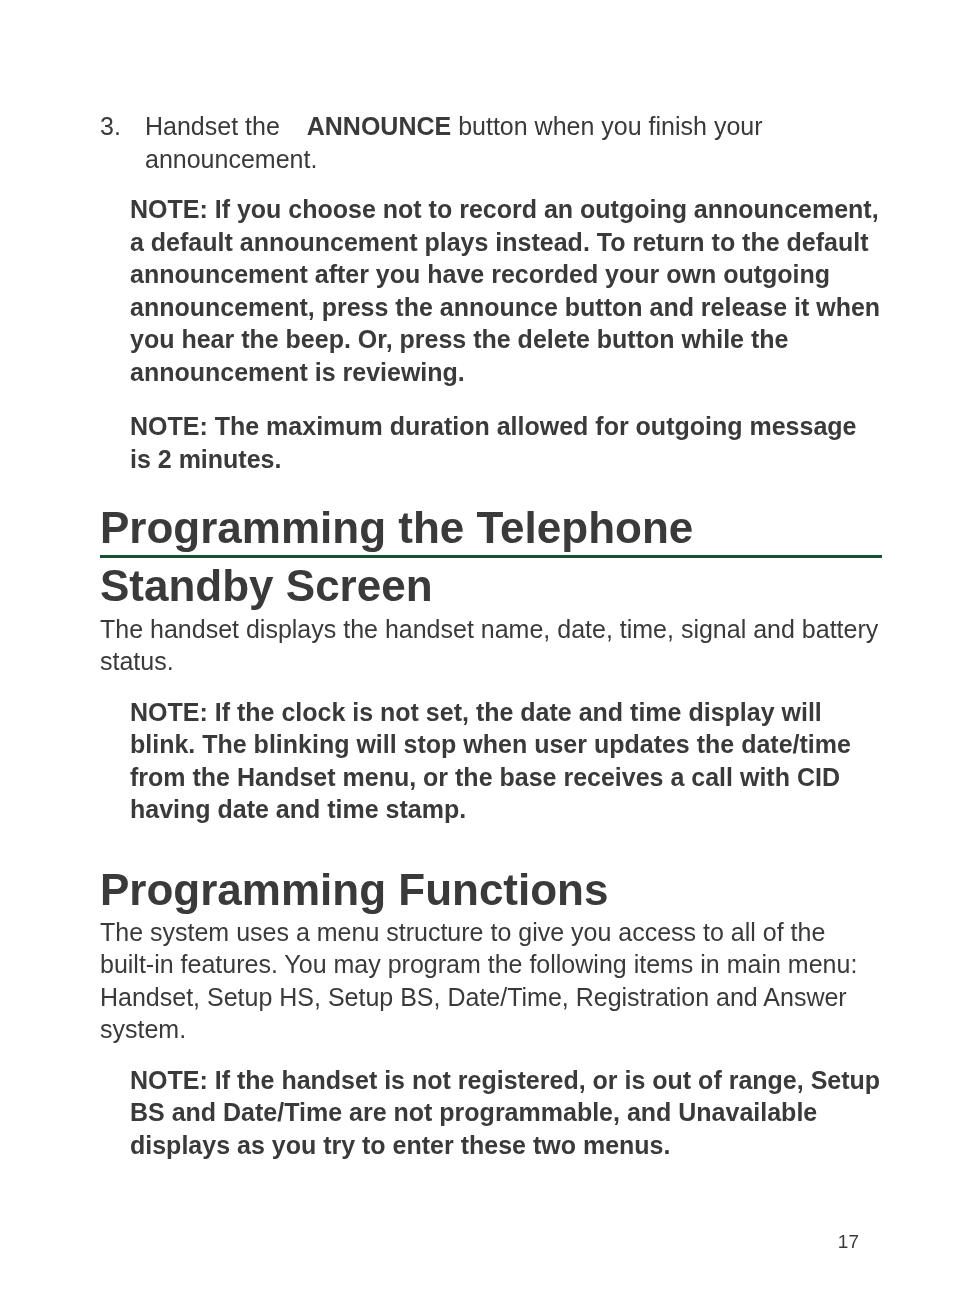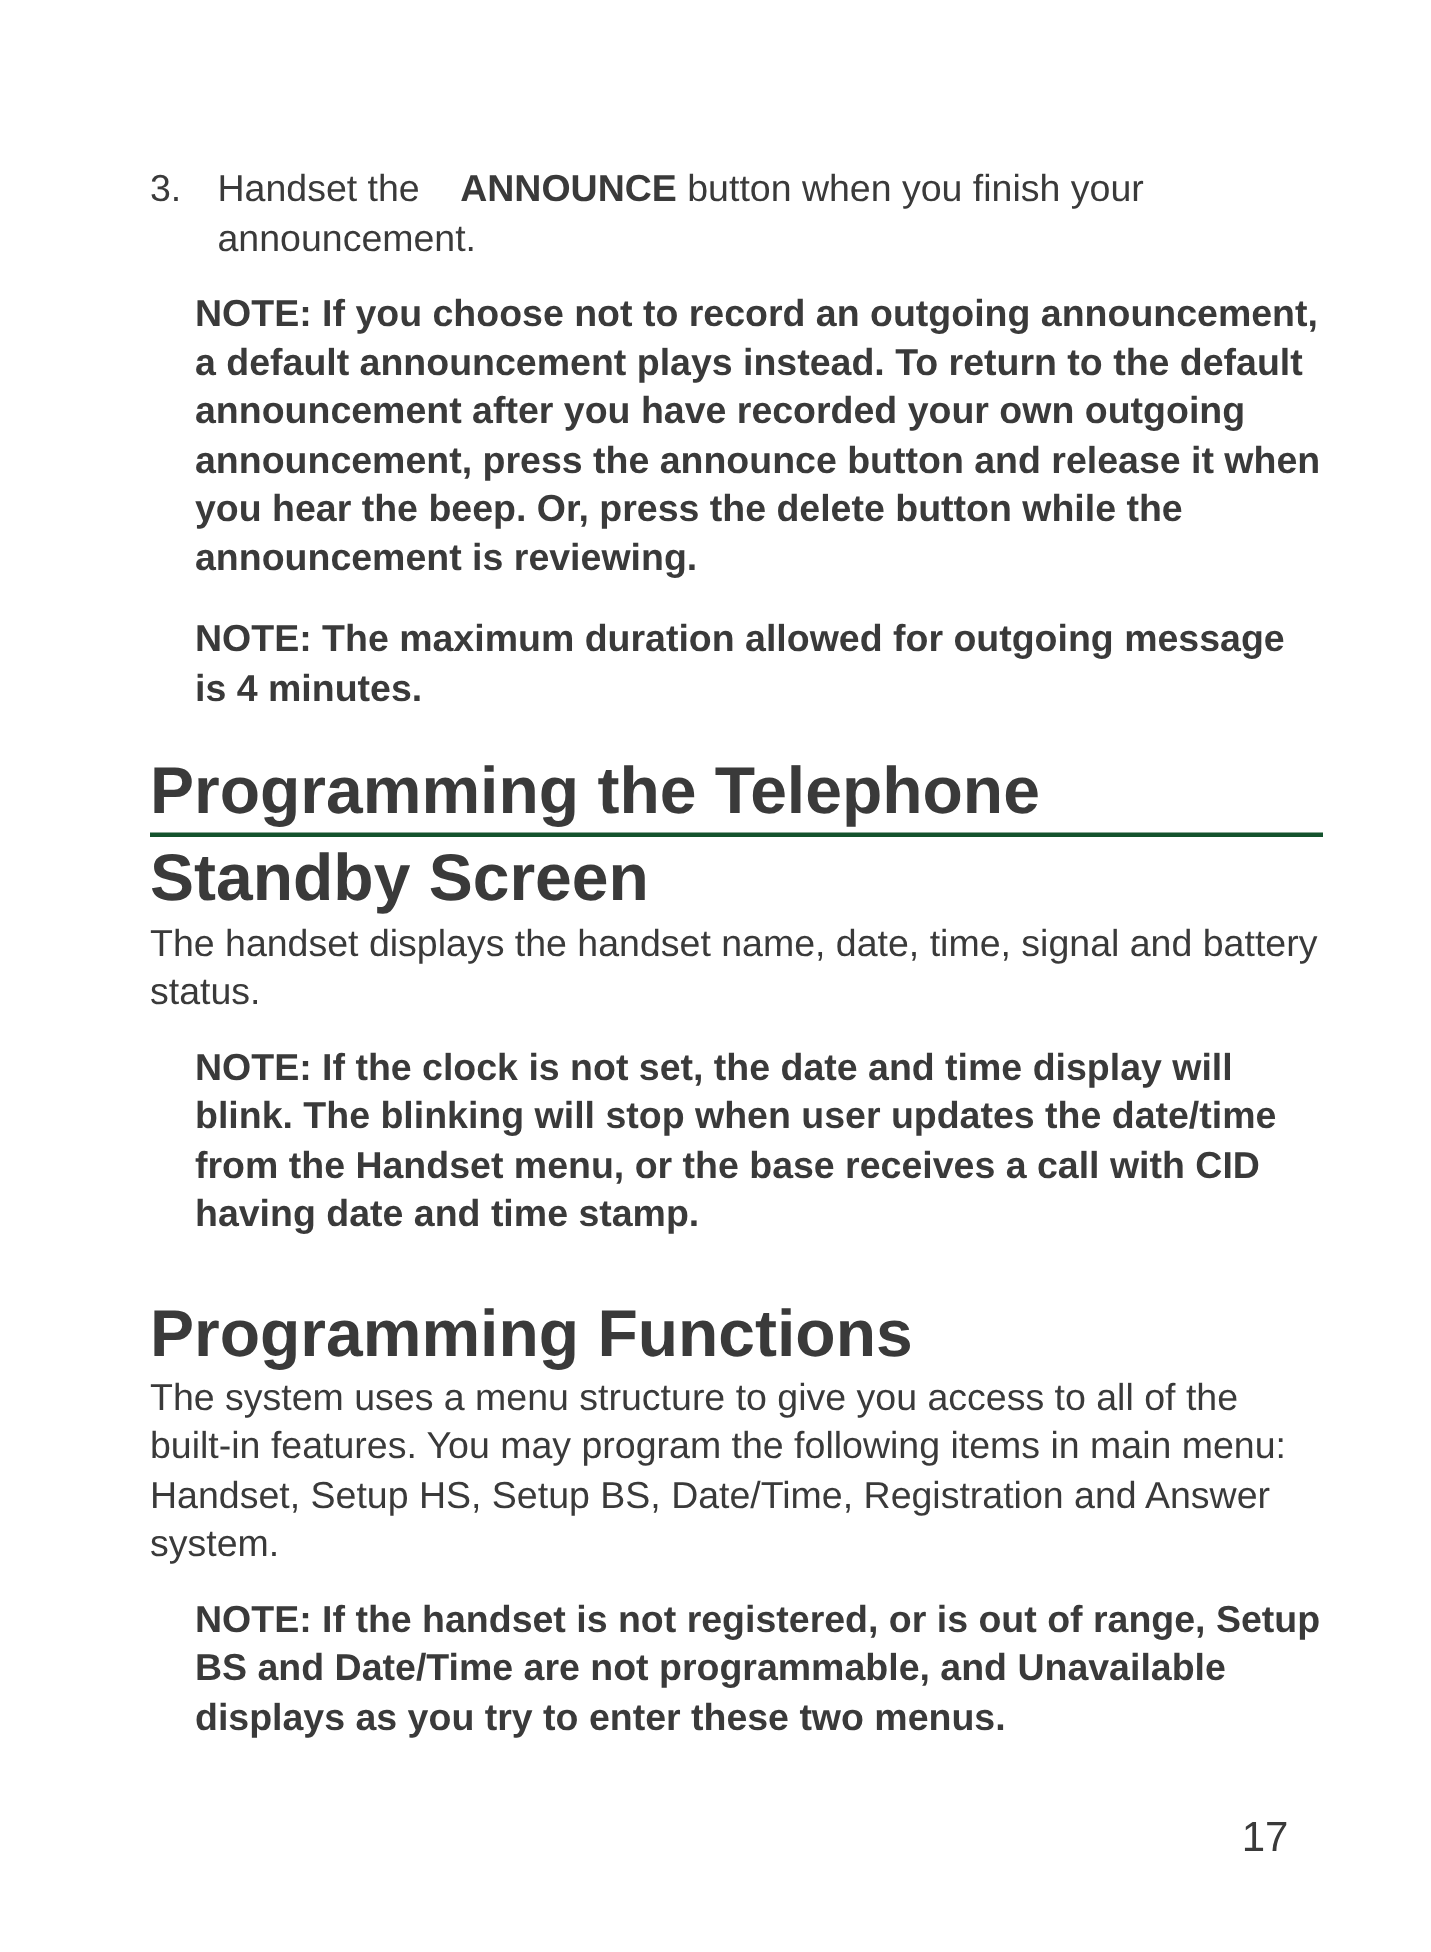--- a/index.html
+++ b/index.html
@@ -54,39 +54,39 @@
     line-height: 1.1;
   }
   .h2.gap { margin-top: 40px; }
   .body {
     font-size: 25px;
     line-height: 1.3;
     margin: 2px 0 0 0;
   }
   .page-num {
     position: absolute;
-    bottom: 60px;
+    bottom: 48px;
     right: 95px;
-    font-size: 28px;
+    font-size: 19px;
   }
 </style>
 </head>
 <body>
 
 <div class="page">
 
   <div class="list-item">
     <div class="list-marker">3.</div>
     <div class="list-body">
       <span>Handset the </span><span class="bold">ANNOUNCE</span><span> button when you finish your announcement.</span>
     </div>
   </div>
 
   <div class="note">NOTE: If you choose not to record an outgoing announcement, a default announcement plays instead. To return to the default announcement after you have recorded your own outgoing announcement, press the announce button and release it when you hear the beep. Or, press the delete button while the announcement is reviewing.</div>
-  <div class="note">NOTE: The maximum duration allowed for outgoing message is 4 minutes.</div>
+  <div class="note">NOTE: The maximum duration allowed for outgoing message is 2 minutes.</div>
 
   <div class="h1">Programming the Telephone</div>
 
   <div class="h2">Standby Screen</div>
   <div class="body">The handset displays the handset name, date, time, signal and battery status.</div>
   <div class="note">NOTE: If the clock is not set, the date and time display will blink. The blinking will stop when user updates the date/time from the Handset menu, or the base receives a call with CID having date and time stamp.</div>
 
   <div class="h2 gap">Programming Functions</div>
   <div class="body">The system uses a menu structure to give you access to all of the built-in features. You may program the following items in main menu: Handset, Setup HS, Setup BS, Date/Time, Registration and Answer system.</div>
   <div class="note">NOTE: If the handset is not registered, or is out of range, Setup BS and Date/Time are not programmable, and Unavailable displays as you try to enter these two menus.</div>

